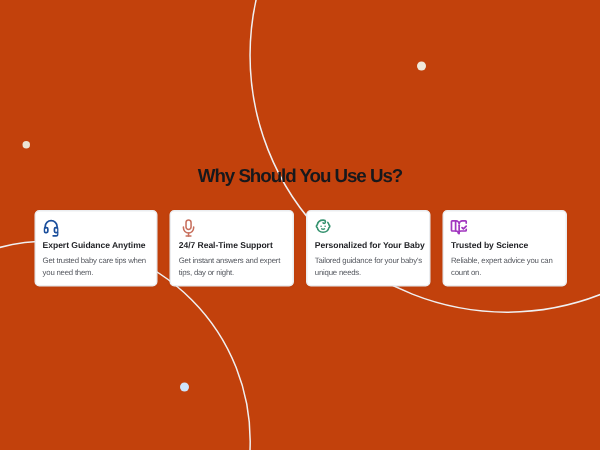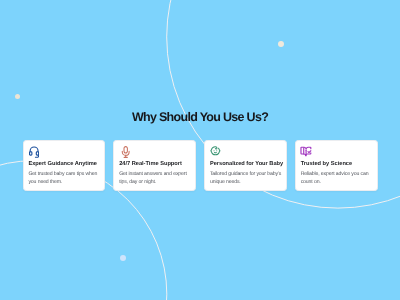--- a/index.html
+++ b/index.html
@@ -1,19 +1,19 @@
 <!DOCTYPE html>
 <html><head>
 <meta charset="utf-8">
 <style>
   html,body{margin:0;padding:0;}
   body{width:400px;height:300px;overflow:hidden;background:#fcfcfd;
        font-family:"Liberation Sans",sans-serif;
        -webkit-font-smoothing:antialiased;text-rendering:geometricPrecision;}
-  .page{position:relative;width:400px;height:300px;background:#7dd3fc;overflow:hidden;}
+  .page{position:relative;width:400px;height:300px;background:#c2410c;overflow:hidden;}
   .bg{position:absolute;left:0;top:0;width:400px;height:300px;}
   .dot{position:absolute;border-radius:50%;}
   .heading{position:absolute;left:0;right:0;top:109.5px;text-align:center;
            font-size:12.5px;font-weight:700;color:#17181c;letter-spacing:-0.7px;
            line-height:14px;}
   .cards{position:absolute;left:22.5px;top:140px;width:355px;height:51px;
          display:flex;gap:8px;}
   .card{flex:1 1 0;background:#ffffff;border:1px solid #ebedf0;border-radius:3.2px;
         box-shadow:0 1px 2px rgba(20,25,40,.04);box-sizing:border-box;position:relative;}
   .ic{position:absolute;display:block;left:5.5px;top:5px;width:11px;height:11px;}

